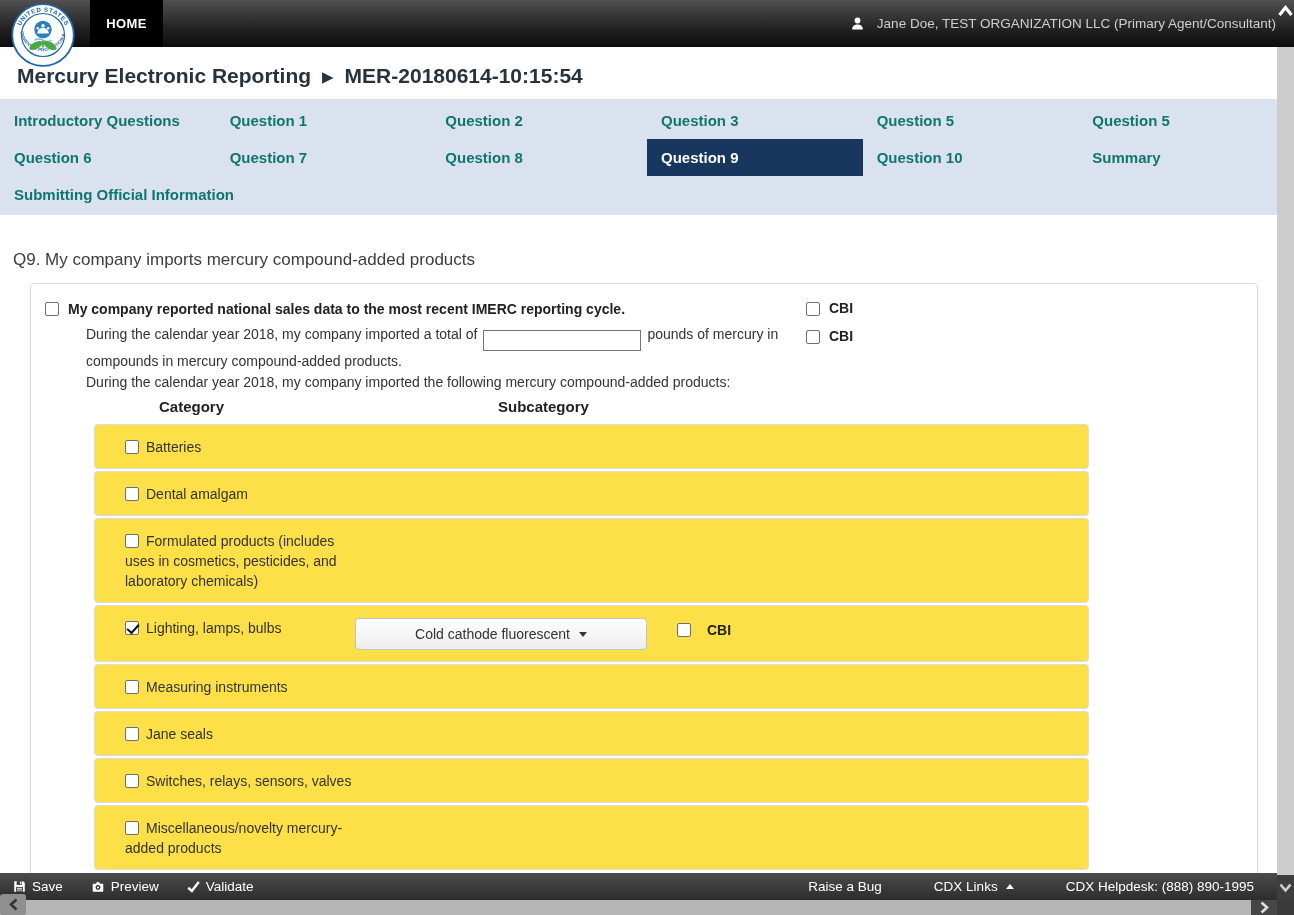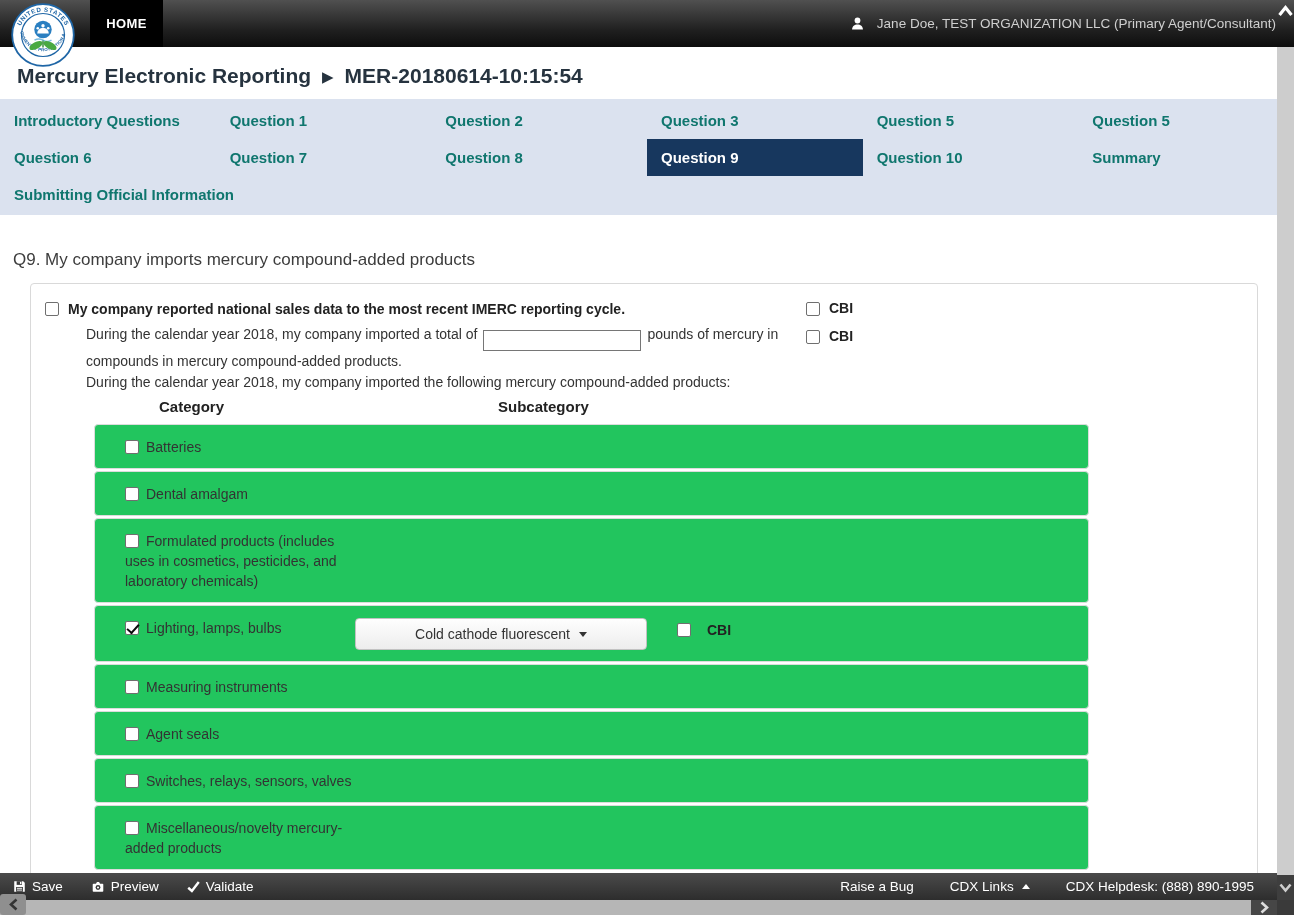--- a/index.html
+++ b/index.html
@@ -55,21 +55,21 @@
   }
 
   .col-heads { position:absolute; left:0; top:114px; width:100%;
     font-size:15px; font-weight:bold; color:#222; height:20px; }
   .col-heads .cat { position:absolute; left:128px; }
   .col-heads .sub { position:absolute; left:467px; }
 
   .rows { position:absolute; left:63px; top:140px; width:995px; }
   .crow { border:1px solid #dcdcdc; border-radius:4px; margin-bottom:2px;
     padding:12px 12px 11px 30px; display:flex; align-items:flex-start;
-    font-size:14px; color:#333; line-height:20px; background:#22c55e; }
+    font-size:14px; color:#333; line-height:20px; background:#fde047; }
   .crow .label { width:230px; flex:none; }
 
   input.cb { appearance:none; -webkit-appearance:none; width:14px; height:14px;
     border:1px solid #6f6f6f; border-radius:2px; background:#fff; margin:0;
     position:relative; vertical-align:-2px; cursor:pointer; flex:none; }
   .crow input.cb { display:inline-block; margin-right:7px; }
   .sales-row input.cb, .cbi-group input.cb { margin-top:1px; }
   input.cb:checked::after { content:""; position:absolute; left:1px; top:2px;
     width:10px; height:5px; border-left:2px solid #0a0a0a; border-bottom:2px solid #0a0a0a;
     transform:rotate(-48deg); }
@@ -81,21 +81,21 @@
   .caret-down { width:0; height:0; border-left:4px solid transparent;
     border-right:4px solid transparent; border-top:5px solid #333; display:inline-block; }
   .row-cbi { margin-left:30px; margin-top:2px; display:flex; gap:9px; align-items:center;
     font-weight:bold; color:#222; }
 
   
   .footer { position:absolute; left:0; bottom:15px; width:1294px; height:27px;
     background:linear-gradient(#4b4b4b,#2d2d2d); z-index:40; display:flex; align-items:center;
     color:#fff; font-size:13.5px; padding:0 40px 0 13px; gap:28px; }
   .f-item { display:flex; align-items:center; gap:6px; cursor:pointer; white-space:nowrap; }
-  .f-right { margin-left:auto; display:flex; gap:36px; align-items:center;justify-content:center; }
+  .f-right { margin-left:auto; display:flex; gap:52px; align-items:center;justify-content:center; }
   .caret-up-w { width:0; height:0; border-left:4px solid transparent;
     border-right:4px solid transparent; border-bottom:5px solid #fff; display:inline-block;
     margin-left:2px; }
 
   
   .vs-track { position:absolute; right:0; top:47px; width:17px; height:828px;
     background:#cdcdcd; z-index:60; }
   .vs-up { position:absolute; right:1px; top:4px; z-index:62; cursor:pointer; }
   .vs-downzone { position:absolute; right:0; top:875px; width:17px; height:25px;
     background:#3e3e3e; z-index:61; display:flex; align-items:center; justify-content:center;
@@ -223,21 +223,21 @@
         <input type="checkbox" class="cb" style="">
         <span>CBI</span>
       </span>
     </div>
 
     <div class="crow">
       <span class="label"><input type="checkbox" class="cb" style=""><span>Measuring instruments</span></span>
     </div>
 
     <div class="crow">
-      <span class="label"><input type="checkbox" class="cb" style=""><span>Agent seals</span></span>
+      <span class="label"><input type="checkbox" class="cb" style=""><span>Jane seals</span></span>
     </div>
 
     <div class="crow">
       <span class="label"><input type="checkbox" class="cb" style=""><span>Switches, relays, sensors, valves</span></span>
     </div>
 
     <div class="crow">
       <span class="label"><input type="checkbox" class="cb" style=""><span>Miscellaneous/novelty mercury-added products</span></span>
     </div>
 

